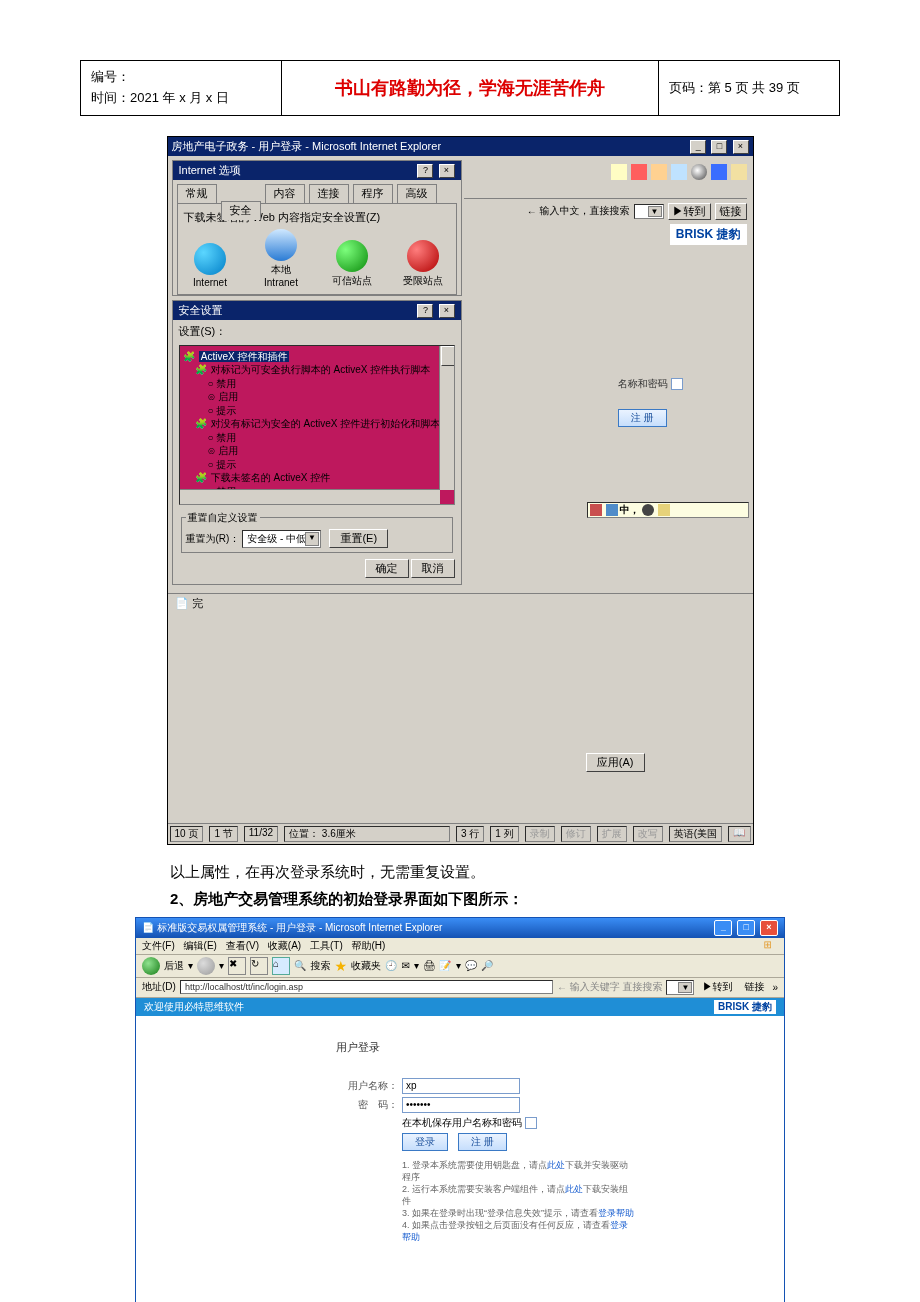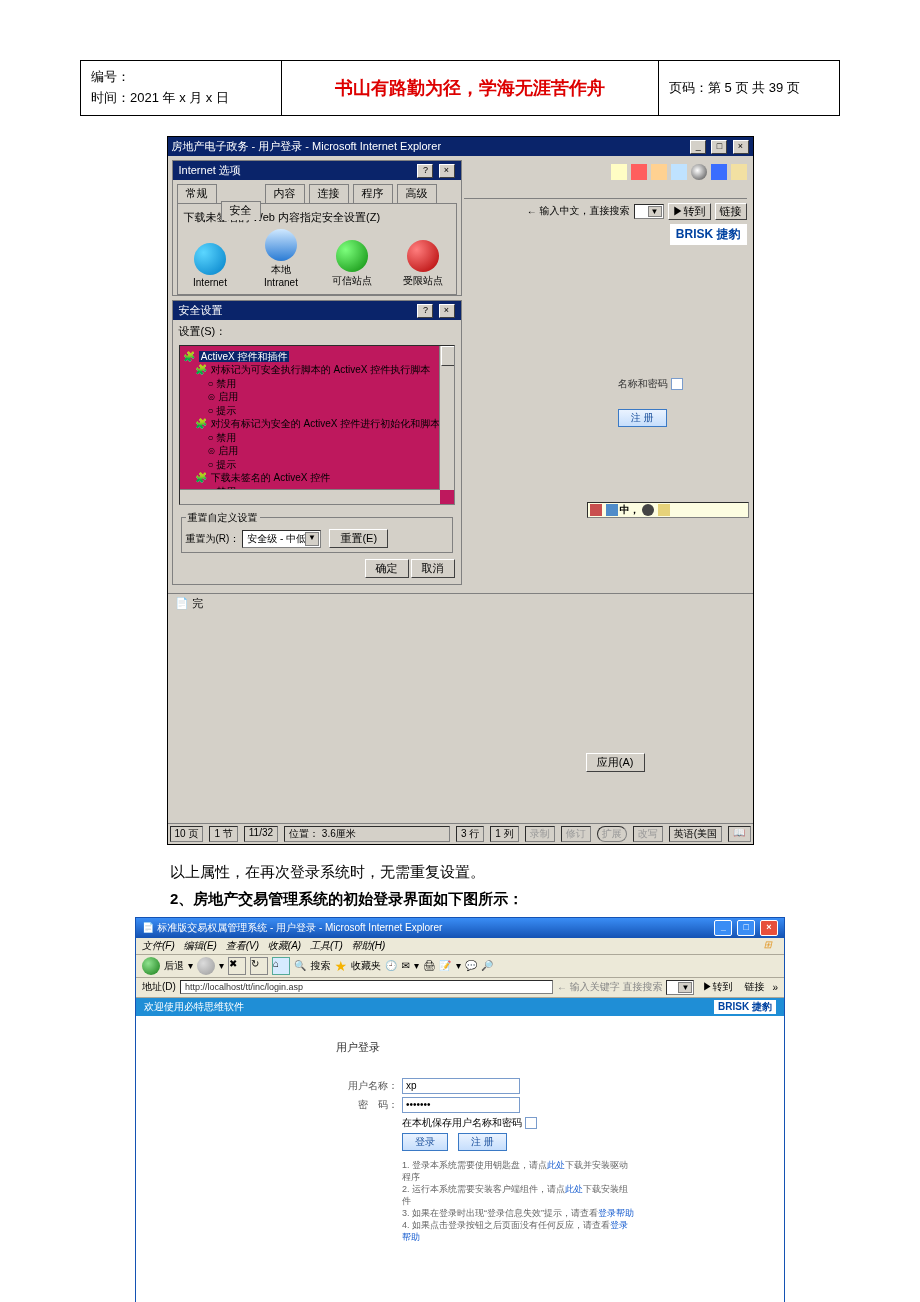--- a/index.html
+++ b/index.html
@@ -87,21 +87,21 @@
   
   .shot2 {
     width:648px;margin:8px auto 14px auto;border:1px solid #1452b3;background:#e9f1fc;
     font-family: Tahoma,"SimSun",sans-serif;font-size:10px;position:relative;
   }
   .shot2 .titlebar{background:linear-gradient(#3a8df5,#1452b3);color:#fff;padding:2px 6px;display:flex;justify-content:space-between;align-items:center;}
   .xp-btns span{display:inline-block;width:16px;height:14px;border:1px solid #fff;border-radius:2px;margin-left:2px;text-align:center;line-height:12px;font-size:9px;font-weight:bold;}
   .xp-min{background:#3a8df5;}
   .xp-max{background:#3a8df5;}
   .xp-close{background:#e74f3b;}
-  .menus{background:#ece9d8;padding:1px 6px;border-bottom:1px solid #aca899;font-style:italic;}
+  .menus{background:#ece9d8;padding:1px 6px;border-bottom:1px solid #aca899;}
   .menus span{margin-right:6px;}
   .toolbar{background:#ece9d8;padding:2px 6px;border-bottom:1px solid #aca899;display:flex;align-items:center;gap:4px;}
   .toolbar .circ{width:18px;height:18px;border-radius:50%;}
   .tb-back{background:radial-gradient(circle at 35% 35%,#8fe28f,#157b15);}
   .tb-fwd{background:radial-gradient(circle at 35% 35%,#dcdcdc,#9a9a9a);}
   .tb-stop{width:16px;height:16px;border:1px solid #888;}
   .tb-home{width:16px;height:16px;background:#d6ebff;border:1px solid #5a9;}
   .tb-star{color:#f5b301;font-size:14px;}
   .addrbar{background:#ece9d8;padding:2px 6px;border-bottom:1px solid #aca899;display:flex;align-items:center;gap:4px;}
   .addrbar .url{flex:1;background:#fff;border:1px inset #808080;padding:1px 4px;color:#333;font-size:9px;}
@@ -263,21 +263,21 @@
     </div>
     <div class="status">
       <span class="cell">10 页</span>
       <span class="cell">1 节</span>
       <span class="cell">11/32</span>
       <span class="cell flex">位置： 3.6厘米</span>
       <span class="cell">3 行</span>
       <span class="cell">1 列</span>
       <span class="cell" style="color:#999;">录制</span>
       <span class="cell" style="color:#999;">修订</span>
-      <span class="cell" style="color:#999;border-radius:8px;">扩展</span>
+      <span class="cell" style="color:#999;">扩展</span>
       <span class="cell" style="color:#999;">改写</span>
       <span class="cell">英语(美国</span>
       <span class="cell">📖</span>
     </div>
   </div>
 
   <div class="para">以上属性，在再次登录系统时，无需重复设置。</div>
   <div class="para bold">2、房地产交易管理系统的初始登录界面如下图所示：</div>
 
   <div class="shot2">

